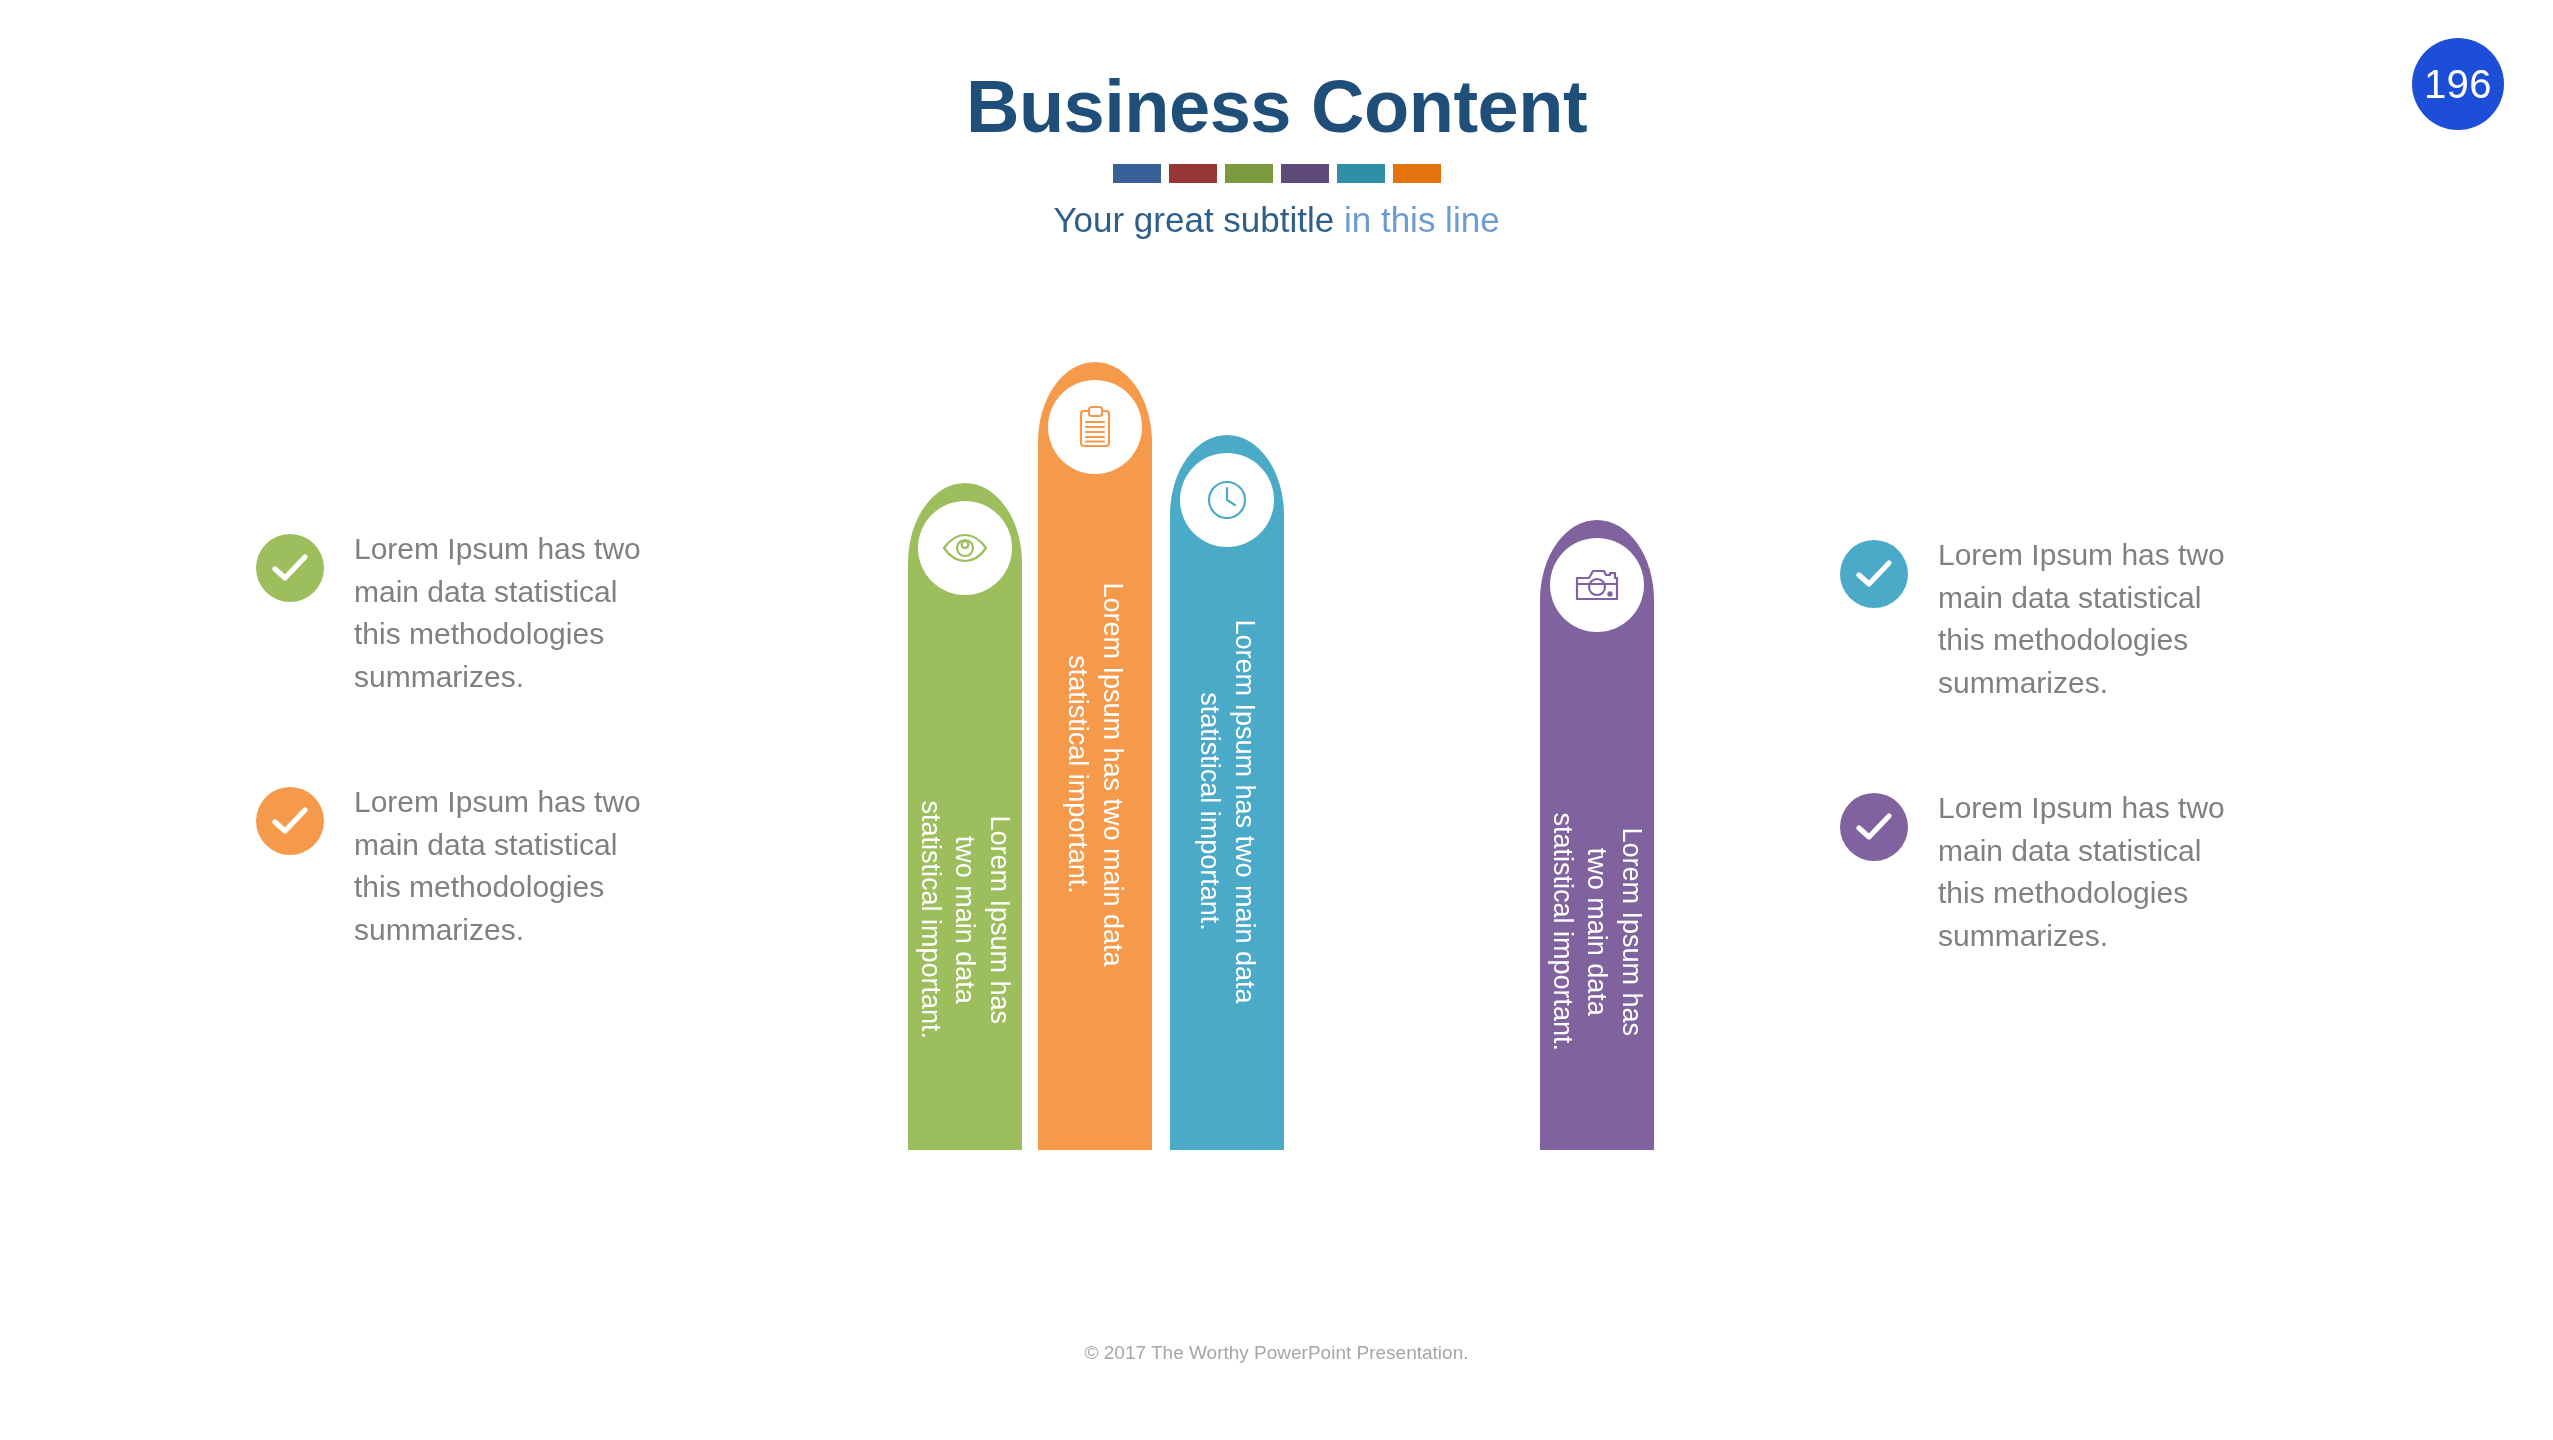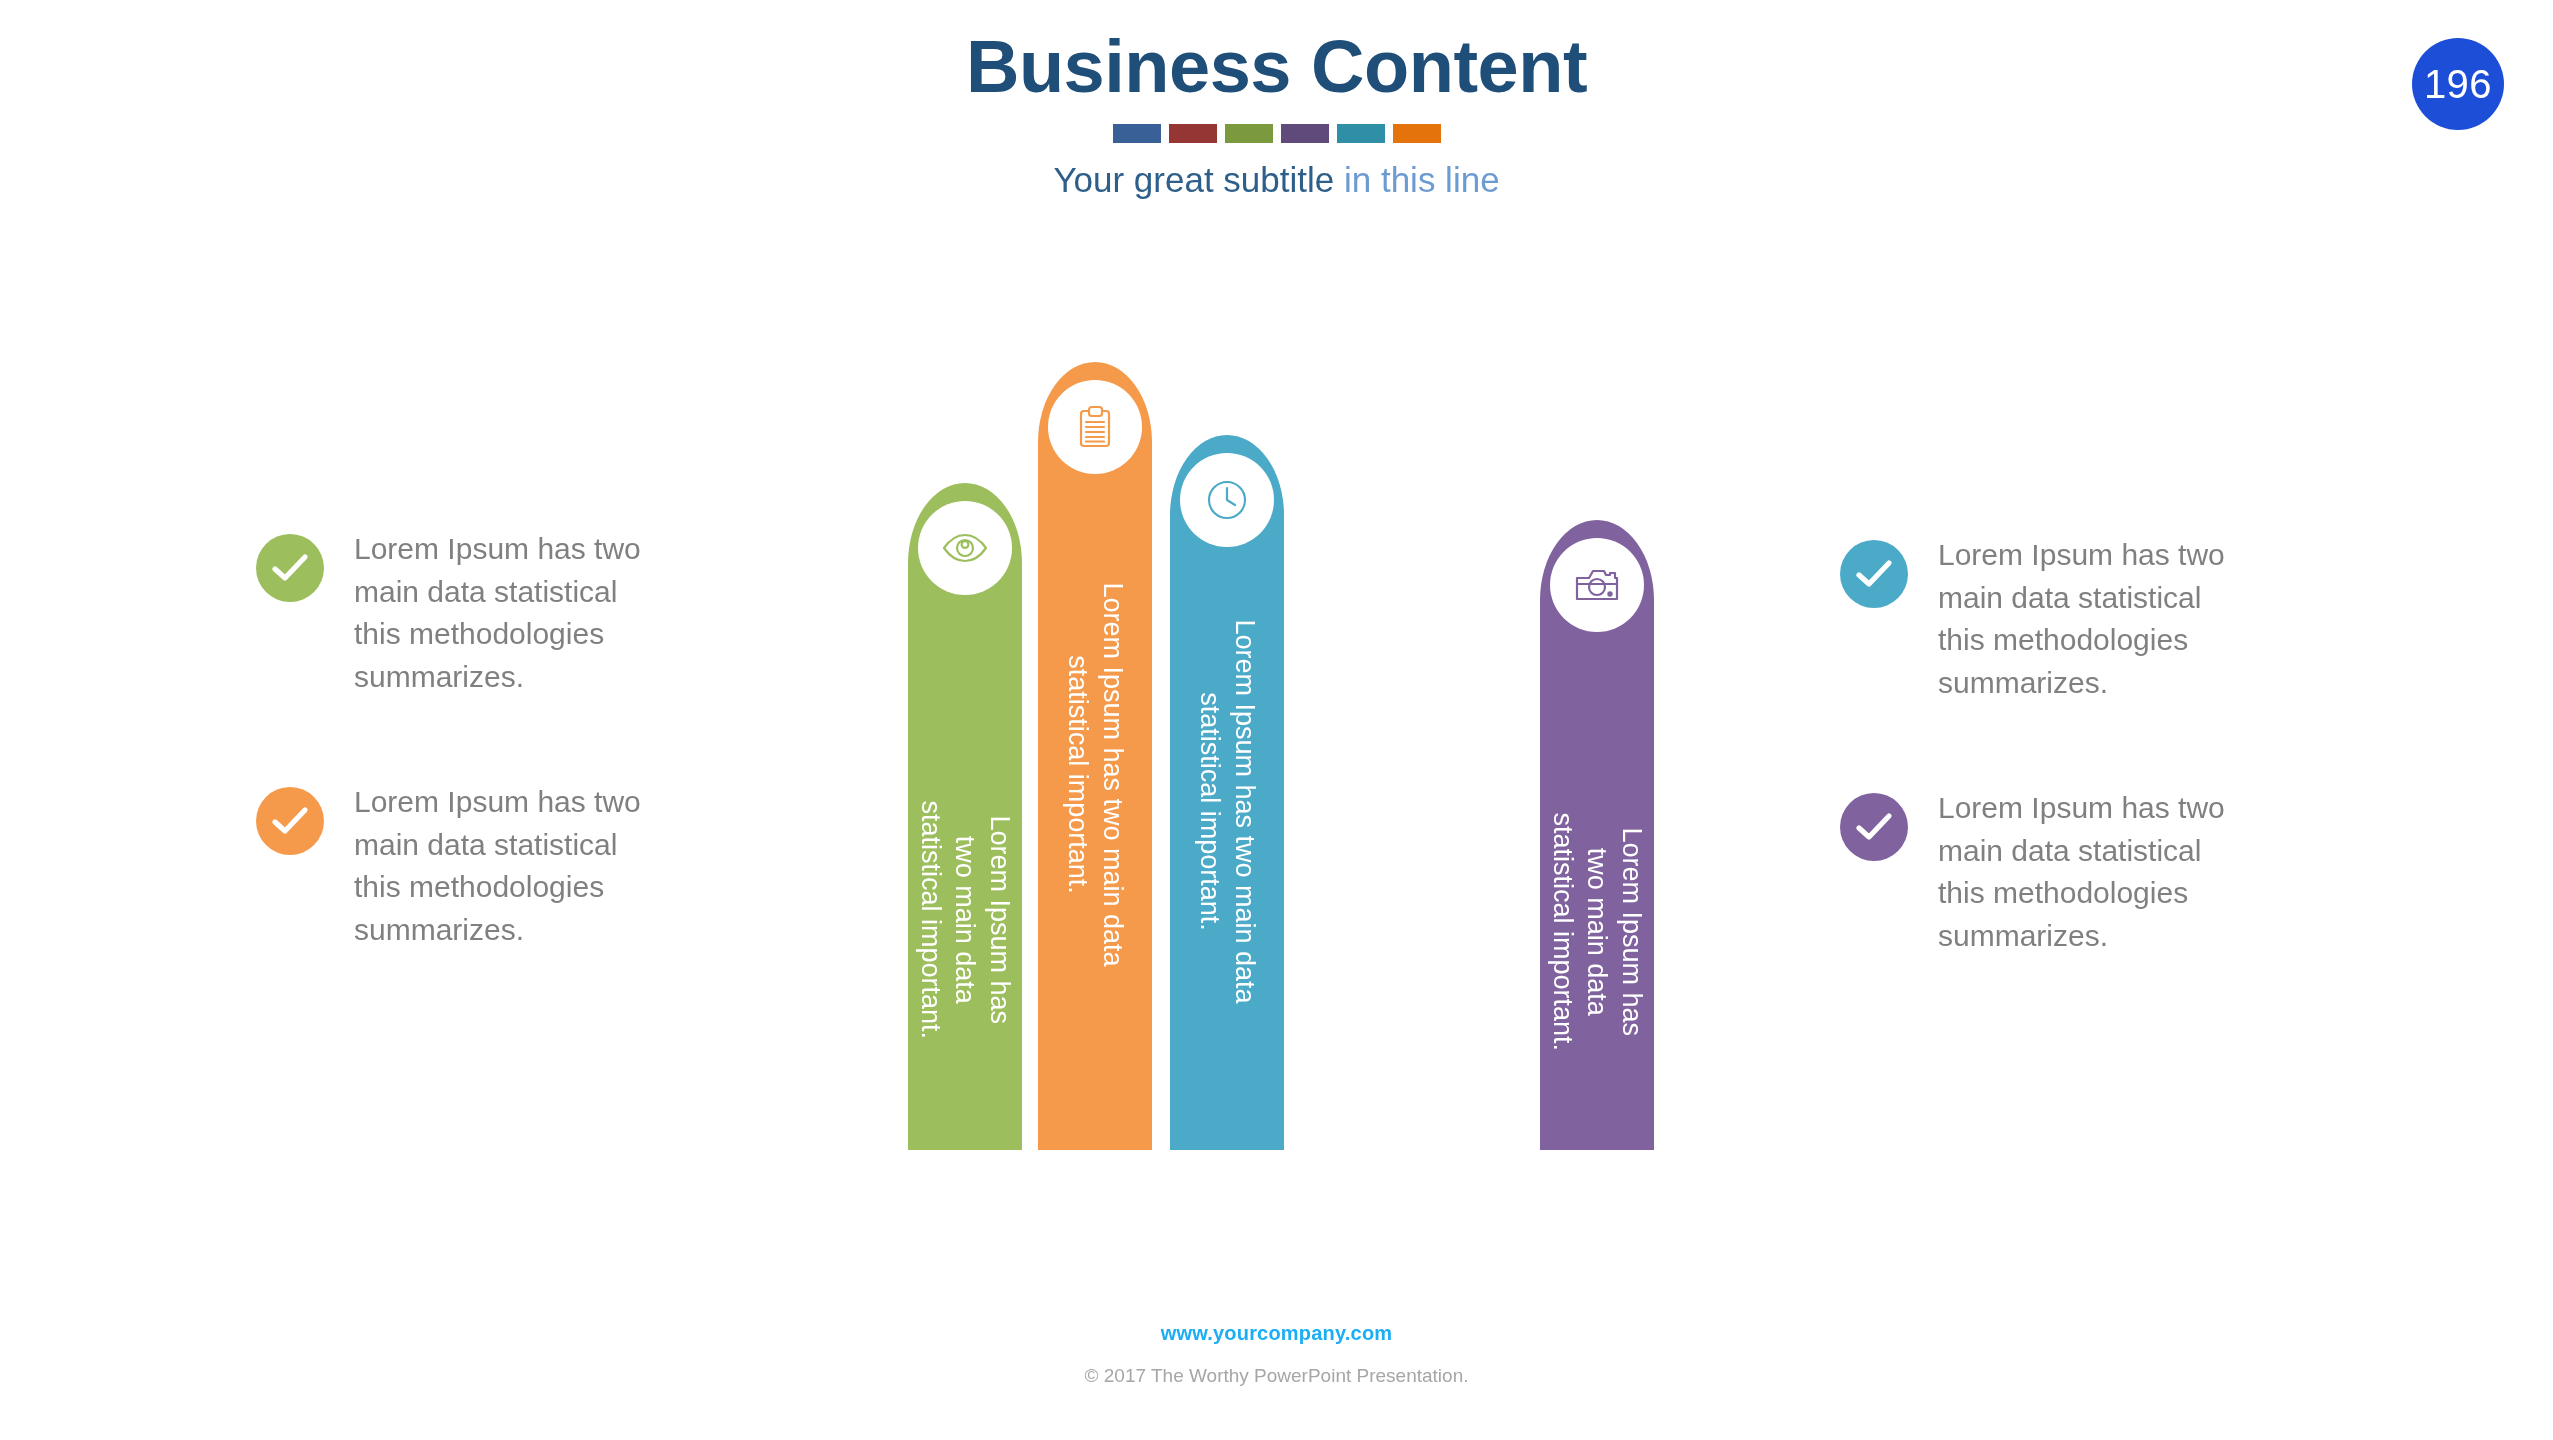--- a/index.html
+++ b/index.html
@@ -36,21 +36,21 @@
 
   
   #header {
     position: absolute;
     left: 0;
     top: 0;
     width: 2553px;
     text-align: center;
   }
   #title {
-    margin-top: 28px;
+    margin-top: 68px;
     font-size: 74px;
     font-weight: bold;
     color: #1F4E79;
     font-family: "Liberation Sans", sans-serif;
     letter-spacing: -0.5px;
     line-height: 1.05;
   }
   #swatch-row {
     margin-top: 18px;
     display: flex;
@@ -293,15 +293,14 @@
     <span>
       <svg width="38" height="30" viewBox="0 0 38 30" fill="none" stroke="#ffffff" stroke-width="5.2" stroke-linecap="round" stroke-linejoin="round">
         <path d="M4 16 L14 25 L34 4"></path>
       </svg>
     </span>
   </div>
   <div class="feature-text">Lorem Ipsum has two main data statistical this methodologies summarizes.</div>
 </div>
 
 <div id="footer">
-  <div id="footer-url">www.yourcompany.com</div>
   <div id="footer-copy">© 2017 The Worthy PowerPoint Presentation.</div>
 </div>
 
 </body></html>

